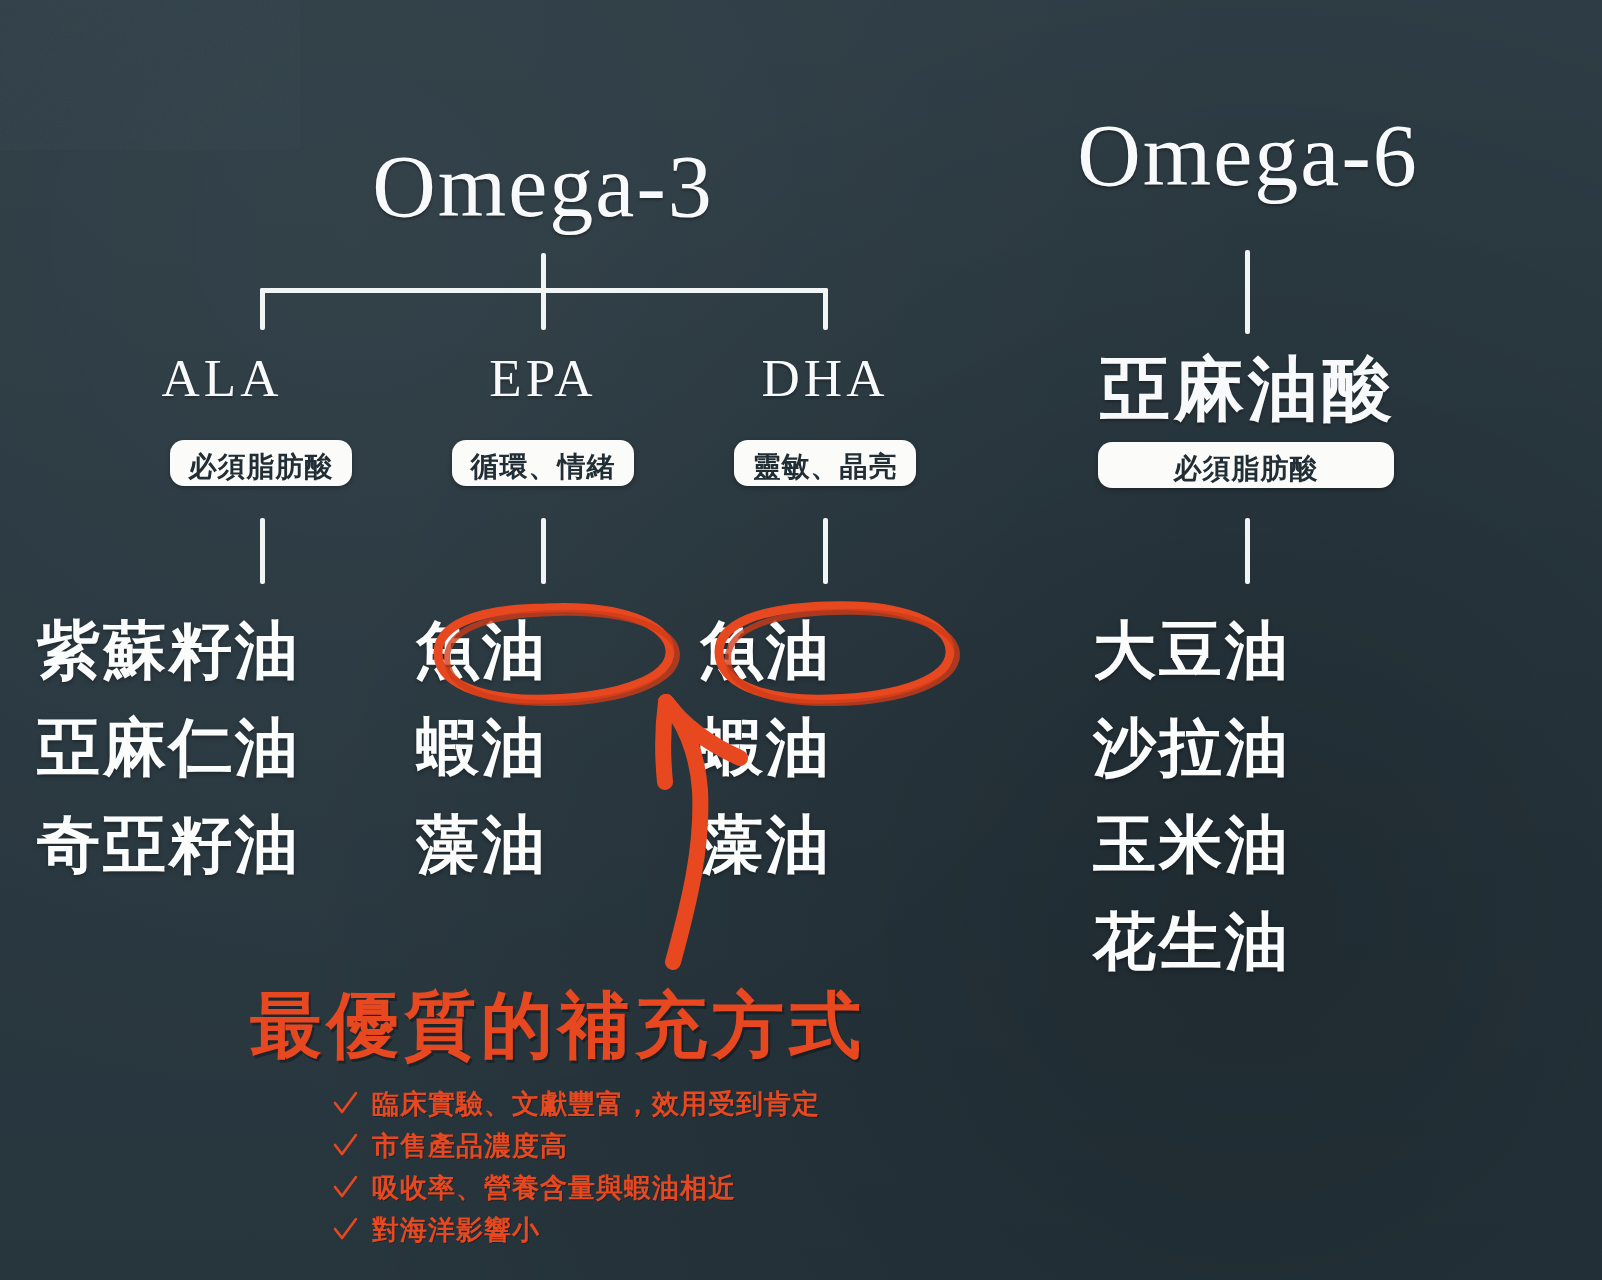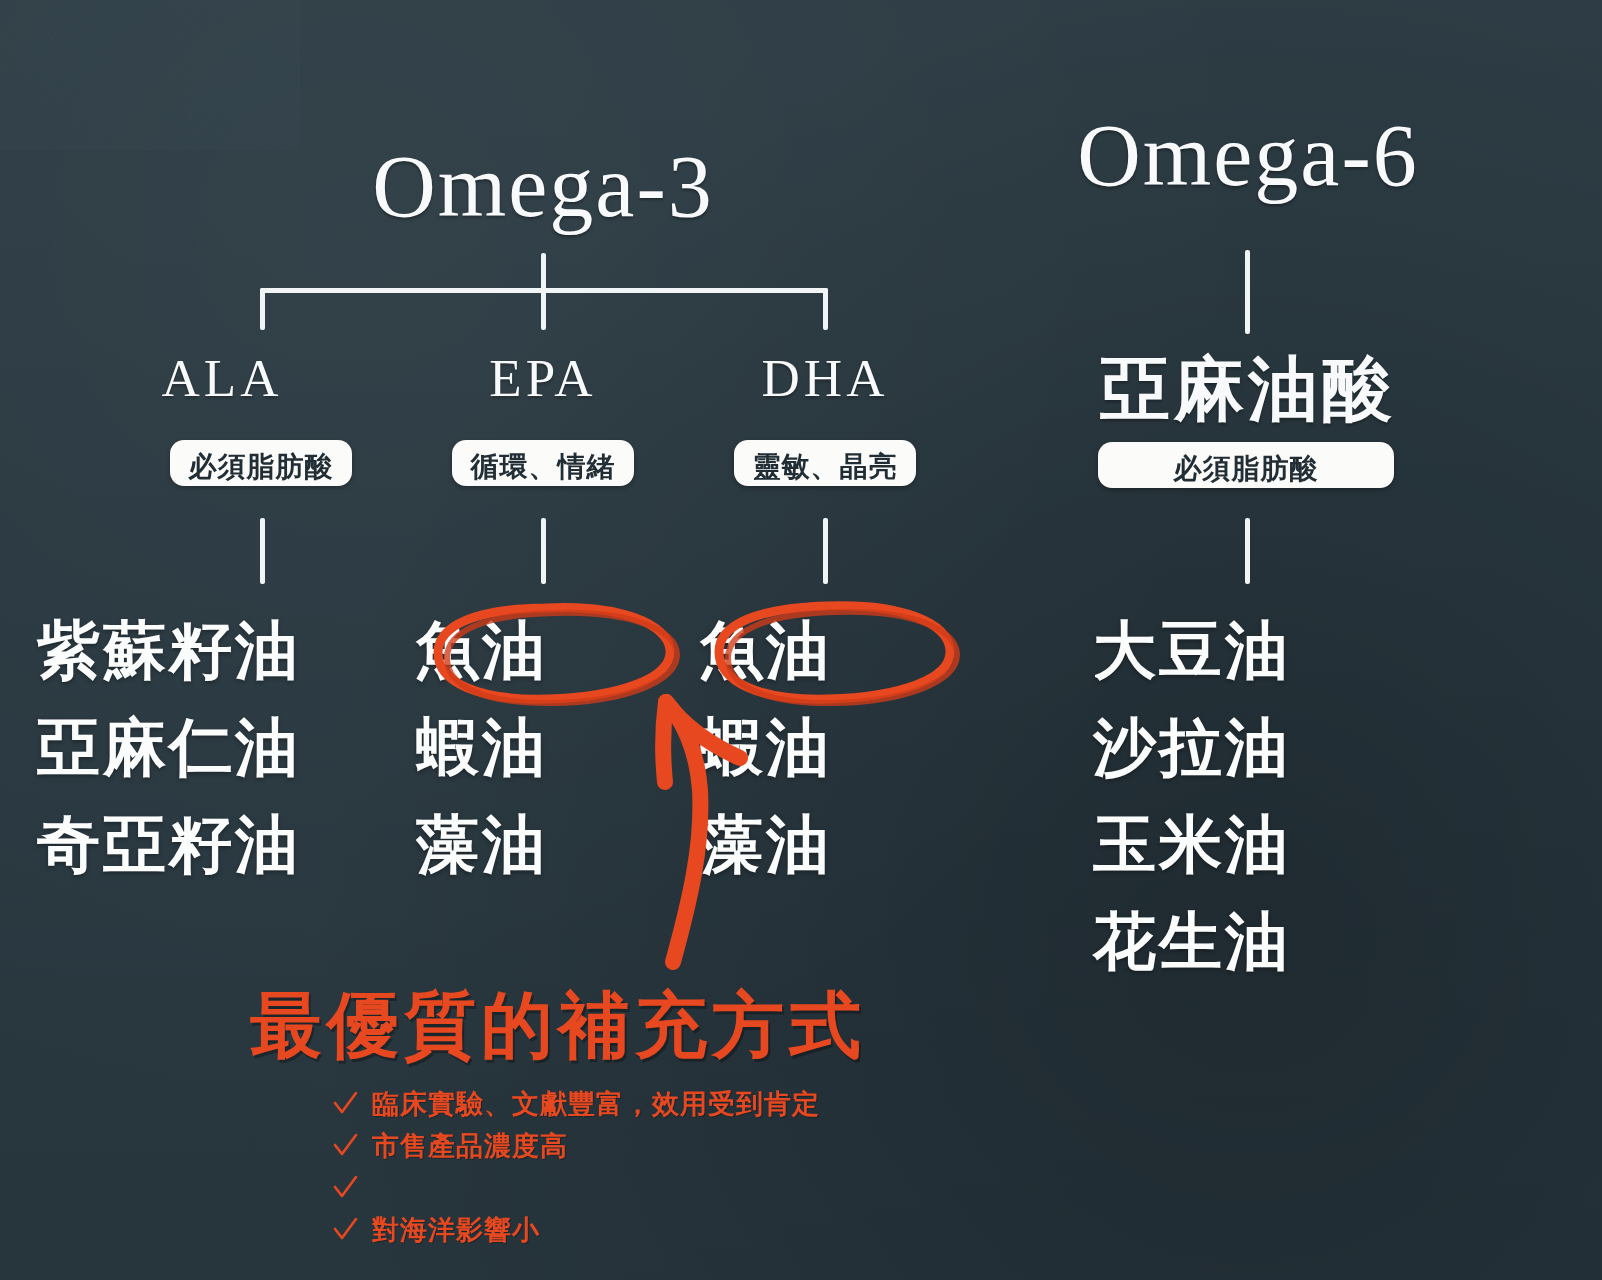--- a/index.html
+++ b/index.html
@@ -315,20 +315,21 @@
       </span>
       <span class="bullet-text">市售產品濃度高</span>
     </div>
 
     <div class="bullet-row">
       <span class="check">
         <svg width="26" height="26" viewBox="0 0 26 26" xmlns="http://www.w3.org/2000/svg">
           <path d="M3 12 L10 21 L24 2" fill="none" stroke="#e8481f" stroke-width="2.6" stroke-linecap="round" stroke-linejoin="round"></path>
         </svg>
       </span>
+      <span class="bullet-text">吸收率、營養含量與蝦油相近</span>
     </div>
 
     <div class="bullet-row">
       <span class="check">
         <svg width="26" height="26" viewBox="0 0 26 26" xmlns="http://www.w3.org/2000/svg">
           <path d="M3 12 L10 21 L24 2" fill="none" stroke="#e8481f" stroke-width="2.6" stroke-linecap="round" stroke-linejoin="round"></path>
         </svg>
       </span>
       <span class="bullet-text">對海洋影響小</span>
     </div>

